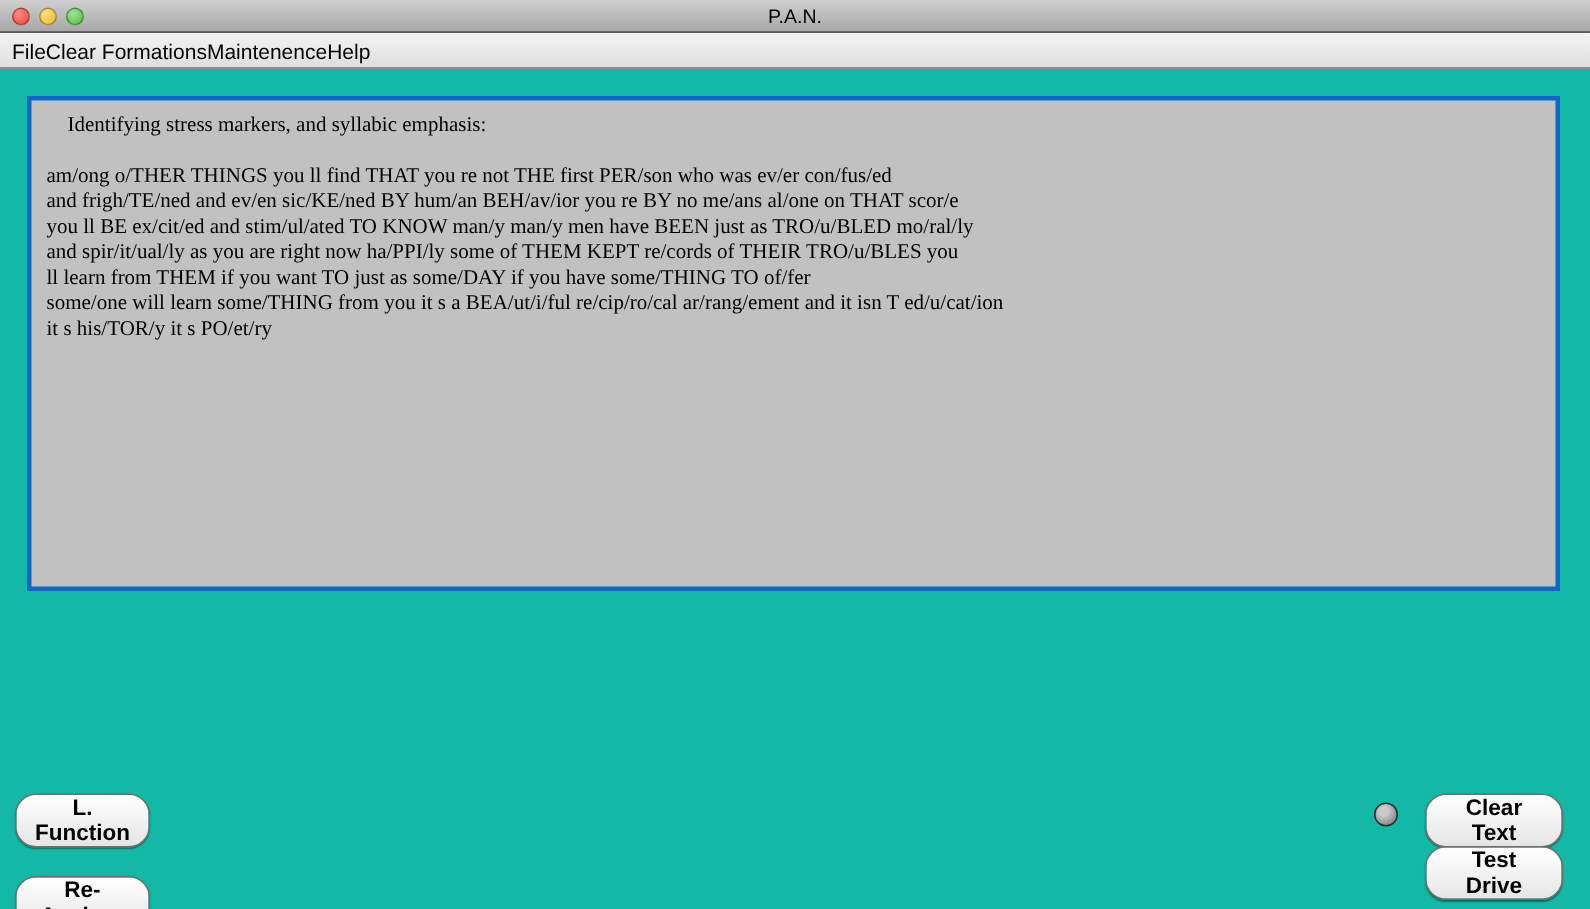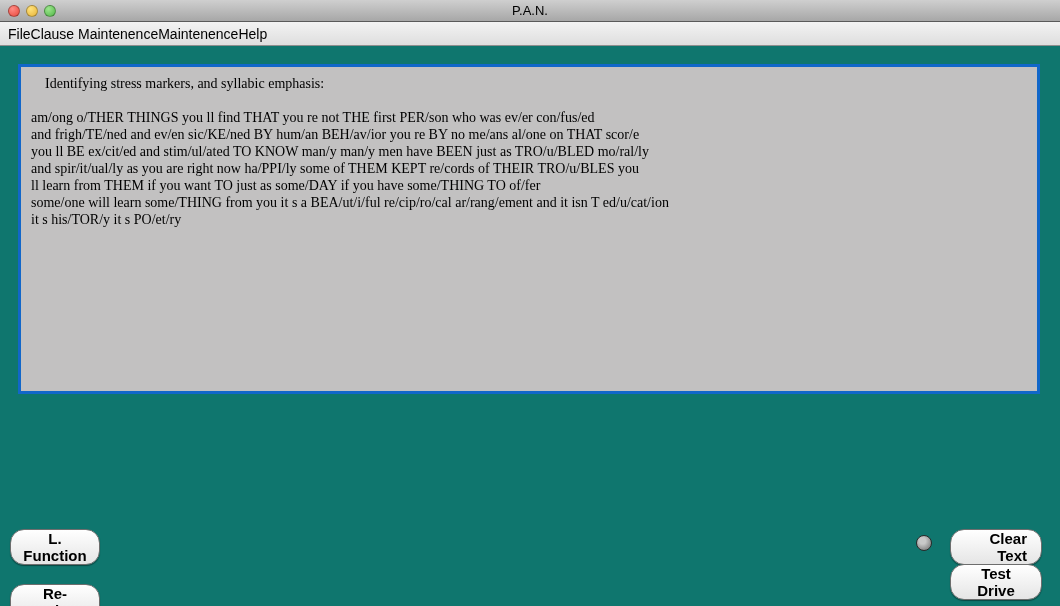--- a/index.html
+++ b/index.html
@@ -42,21 +42,21 @@
     font-size: 14px;
     color: #000;
   }
   .menu-item { cursor: default; }
 
   
   .main {
     position: relative;
     width: 100%;
     height: 560px; 
-    background: #0f766e;
+    background: #14b8a6;
   }
 
   
   .text-frame {
     position: absolute;
     left: 18px; top: 18px;
     width: 1022px; height: 330px;
     border: 3px solid #1167c9;
     background: #c2c1c1;
     color: #000;
@@ -82,21 +82,21 @@
     display: inline-flex;
     align-items: center;
     justify-content: center;
     box-shadow: 0 1px 1px rgba(0,0,0,0.4);
     cursor: default;
     font-weight: bold;
   }
 
   .l-function { position: absolute; left: 10px; top: 483px; width: 90px; }
   .re-analyze { position: absolute; left: 10px; top: 538px; width: 90px; }
-  .clear-text { position: absolute; right: 18px; top: 483px; width: 92px; text-align: right; }
+  .clear-text { position: absolute; right: 18px; top: 483px; width: 92px; }
   .test-drive { position: absolute; right: 18px; top: 518px; width: 92px; }
 
   .radio-dot {
     position: absolute;
     right: 128px; top: 489px;
     width: 16px; height: 16px;
     border-radius: 50%;
     background: radial-gradient(circle at 40% 35%, #c9c9c9 25%, #8f8f8f 70%);
     border: 1px solid #2a2a2a;
   }
@@ -108,21 +108,21 @@
   <div class="traffic-lights">
     <div class="tl red"></div>
     <div class="tl yellow"></div>
     <div class="tl green"></div>
   </div>
   <div class="title-text">P.A.N.</div>
 </div>
 
 <div class="menubar">
   <span class="menu-item">File</span>
-  <span class="menu-item">Clause Maintenence</span>
+  <span class="menu-item">Clear Formations</span>
   <span class="menu-item">Maintenence</span>
   <span class="menu-item">Help</span>
 </div>
 
 <div class="main">
 
   <div class="text-frame"><span class="indent">Identifying stress markers, and syllabic emphasis:</span>
 <span class="line">am/ong o/THER THINGS you ll find THAT you re not THE first PER/son who was ev/er con/fus/ed</span><span class="line">and frigh/TE/ned and ev/en sic/KE/ned BY hum/an BEH/av/ior you re BY no me/ans al/one on THAT scor/e</span><span class="line">you ll BE ex/cit/ed and stim/ul/ated TO KNOW man/y man/y men have BEEN just as TRO/u/BLED mo/ral/ly</span><span class="line">and spir/it/ual/ly as you are right now ha/PPI/ly some of THEM KEPT re/cords of THEIR TRO/u/BLES you</span><span class="line">ll learn from THEM if you want TO just as some/DAY if you have some/THING TO of/fer</span><span class="line">some/one will learn some/THING from you it s a BEA/ut/i/ful re/cip/ro/cal ar/rang/ement and it isn T ed/u/cat/ion</span><span class="line">it s his/TOR/y it s PO/et/ry</span>
 
 </div>

